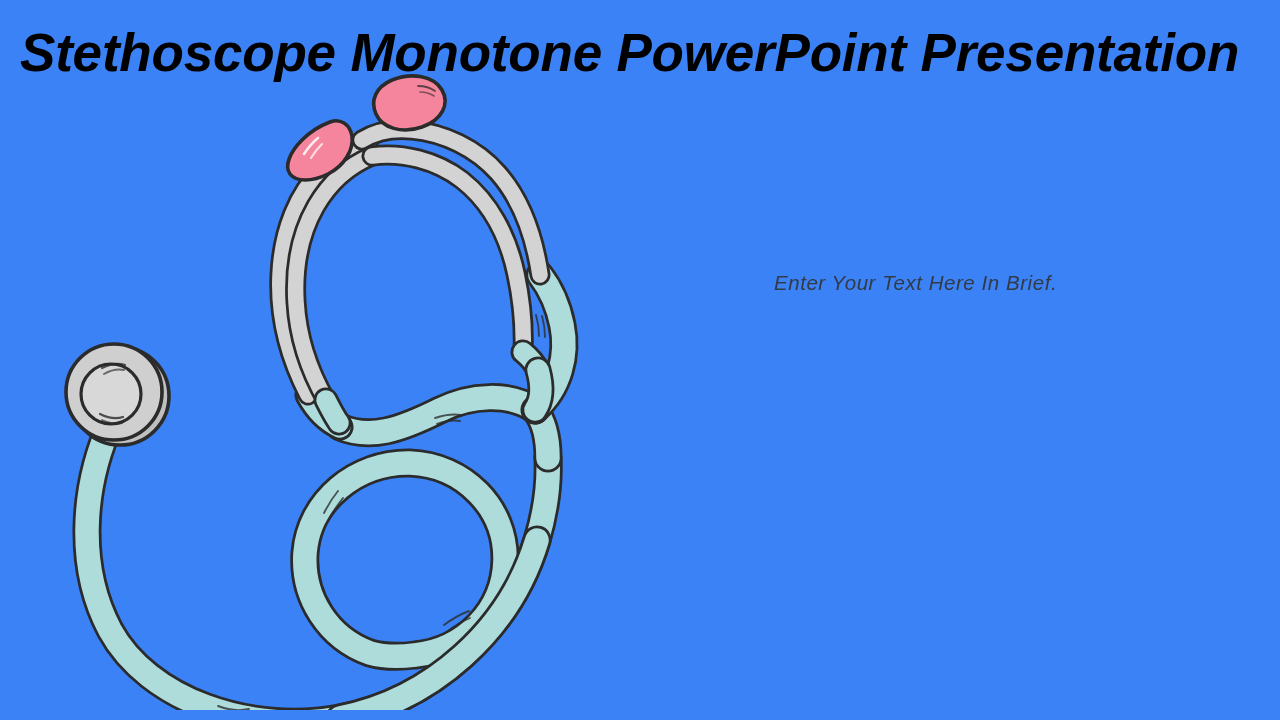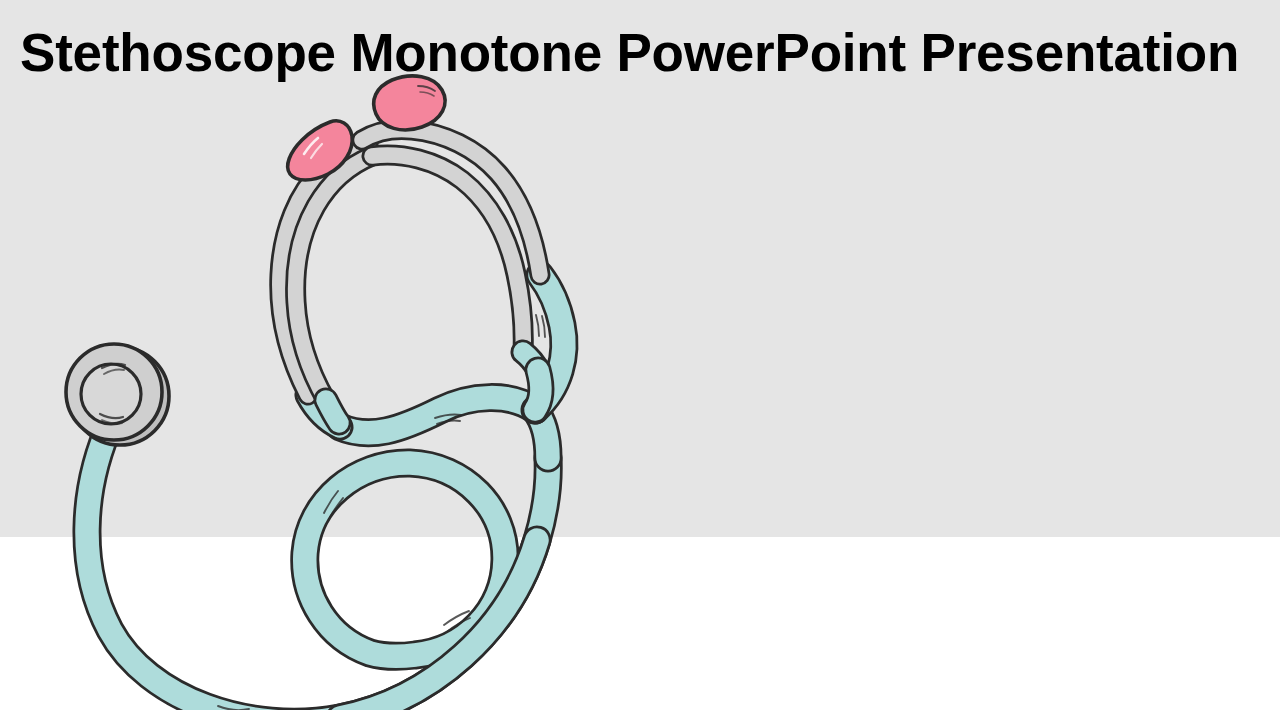--- a/index.html
+++ b/index.html
@@ -9,22 +9,23 @@
   }
   body {
     width: 1280px;
     height: 720px;
     overflow: hidden;
     font-family: "Liberation Sans", sans-serif;
   }
   #slide {
     position: relative;
     width: 1280px;
-    height: 537px;
-    background: #e5e5e5;
+    height: 720px;
+    background: #3b82f6;
+    font-style: italic;
   }
   
   #slide-title {
     position: absolute;
     left: 20px;
     top: 22px;
     width: 1250px;
     margin: 0;
     font-family: "Liberation Sans", "DejaVu Sans", sans-serif;
     font-size: 53px;
@@ -59,20 +60,21 @@
     display: block;
   }
 </style>
 </head>
 <body>
 
 <div id="slide">
 
   <h1 id="slide-title">Stethoscope Monotone PowerPoint Presentation</h1>
 
+  <p id="body-caption">Enter Your Text Here In Brief.</p>
 
   <svg id="stethoscope-illustration" viewBox="0 0 570 640" xmlns="http://www.w3.org/2000/svg">
 
     <defs>
       
     </defs>
 
     <g fill="none" stroke="#2B2B2B" stroke-width="3.4" stroke-linecap="round" stroke-linejoin="round">
 
       <g>

